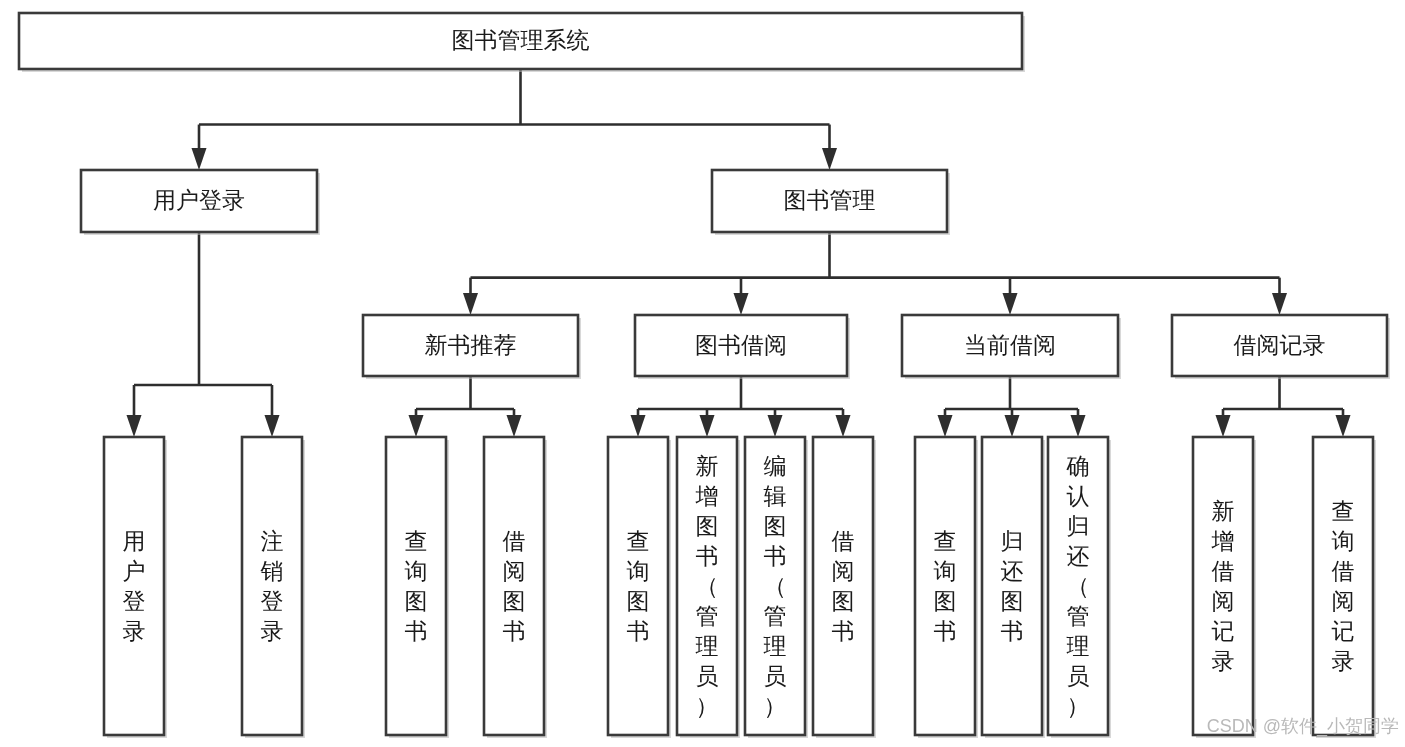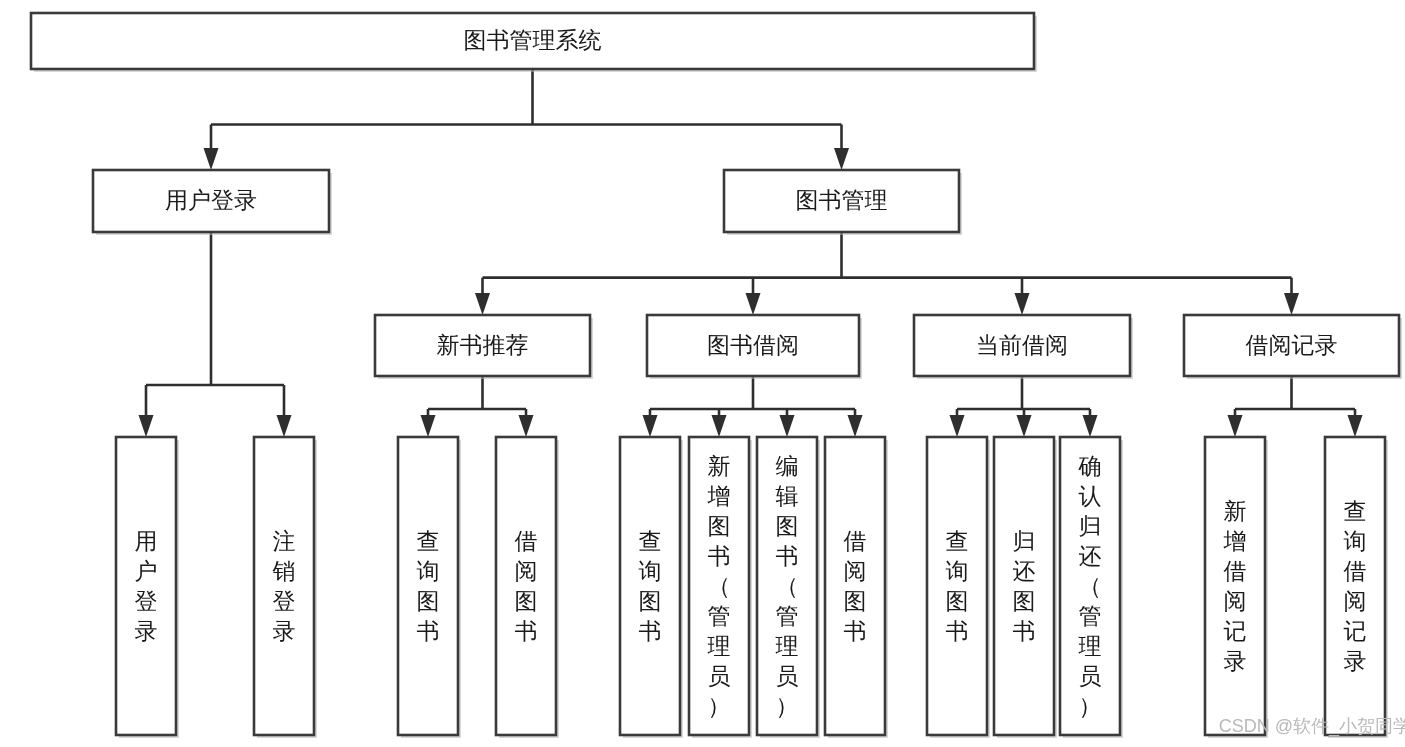--- a/index.html
+++ b/index.html
@@ -13,21 +13,20 @@
     font-family: "Liberation Sans", "DejaVu Sans", sans-serif;
     overflow: hidden;
     position: relative;
   }
   #diagram-root {
     position: absolute;
     left: 0;
     top: 0;
     width: 1371px;
     height: 747px;
-    margin-left: 12px;
   }
   svg#flow {
     display: block;
     width: 1405px;
     height: 747px;
   }
   .node-rect {
     fill: #ffffff;
     stroke: #3a3a3a;
     stroke-width: 2.6;

